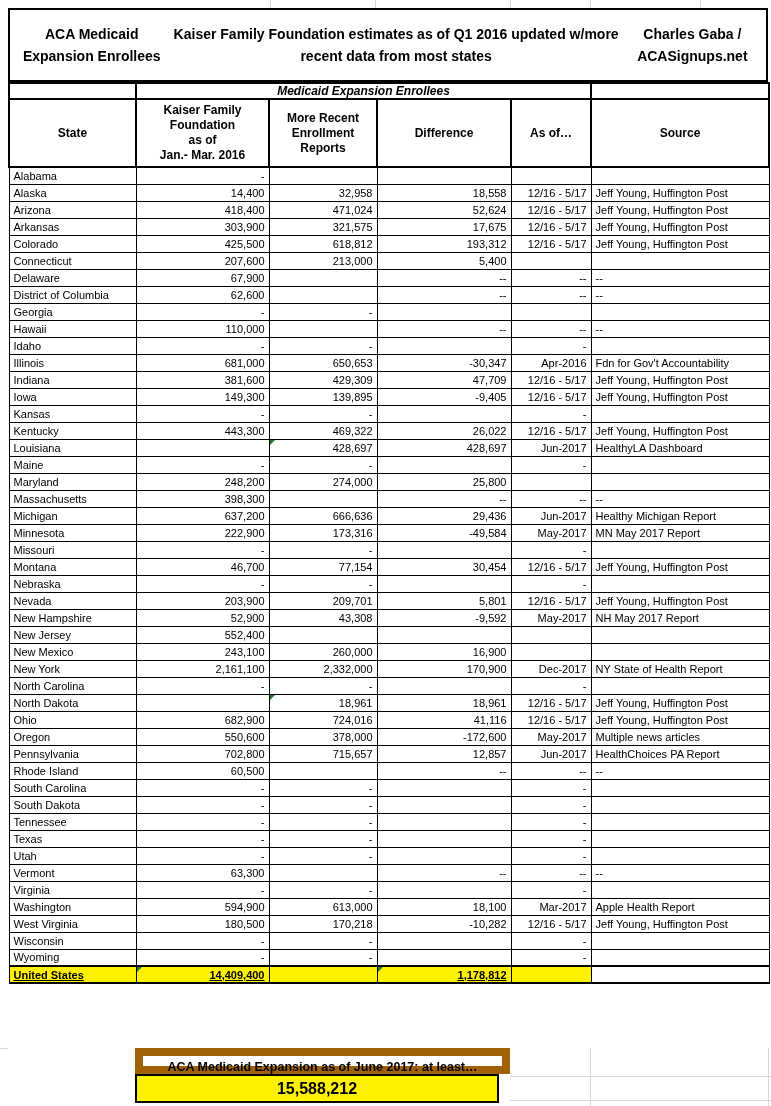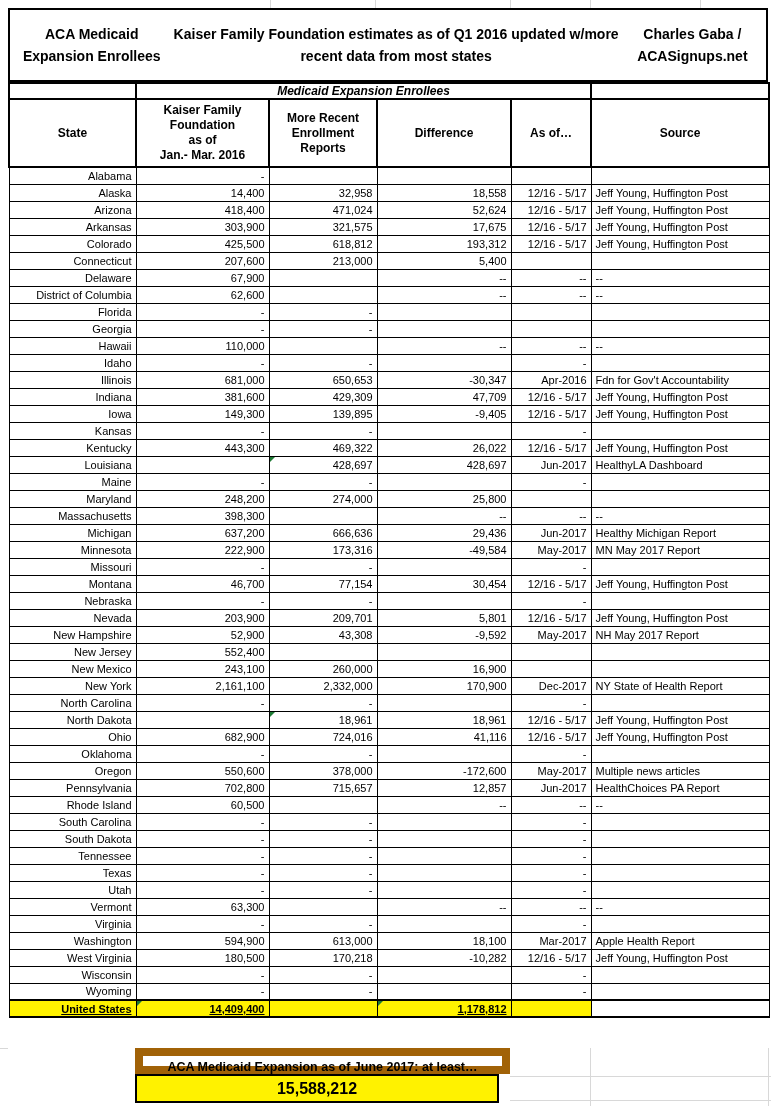--- a/index.html
+++ b/index.html
@@ -26,21 +26,21 @@
   table.main td, table.main th {
     border:1px solid #000; padding:0 4px; overflow:hidden; white-space:nowrap;
     font-size:11px; background:#fff;
   }
   tr.band-row th { height:14px; border:2px solid #000; font-size:12px; font-weight:bold; text-align:center; padding:0;font-style:italic; }
   tr.colhead-row th {
     height:68px; border:2px solid #000; font-size:12px; font-weight:bold;
     text-align:center; vertical-align:middle; white-space:pre-line; line-height:1.25; padding:0 2px;
   }
   tr.data-row td { height:17px; }
-  td.state { text-align:right; font-size:11px; }
+  td.state { text-align:left; font-size:11px; }
   td.num   { text-align:right; }
   td.asof  { text-align:right; font-size:10.5px; }
   td.src   { text-align:left; font-size:10.5px; }
   td.red   { background:var(--red); }
   tr.total-row td {
     height:17px; background:var(--yellow); font-weight:bold;
     border-top:2px solid #000; border-bottom:2px solid #000;text-decoration:underline;
   }
   tr.total-row td.src-white { background:#fff; }
   td.tri { position:relative; }
@@ -170,28 +170,20 @@
         </tr>
         <tr class="data-row">
           <td class="state">District of Columbia</td>
           <td class="num">62,600</td>
           <td class="num red"></td>
           <td class="num red">--</td>
           <td class="asof red">--</td>
           <td class="src red">--</td>
         </tr>
         <tr class="data-row">
-          <td class="state">Florida</td>
-          <td class="num red">-</td>
-          <td class="num red">-</td>
-          <td class="num red"></td>
-          <td class="asof red"></td>
-          <td class="src red"></td>
-        </tr>
-        <tr class="data-row">
           <td class="state">Georgia</td>
           <td class="num red">-</td>
           <td class="num red">-</td>
           <td class="num red"></td>
           <td class="asof red"></td>
           <td class="src red"></td>
         </tr>
         <tr class="data-row">
           <td class="state">Hawaii</td>
           <td class="num">110,000</td>
@@ -376,28 +368,20 @@
           <td class="asof">12/16 - 5/17</td>
           <td class="src">Jeff Young, Huffington Post</td>
         </tr>
         <tr class="data-row">
           <td class="state">Ohio</td>
           <td class="num">682,900</td>
           <td class="num">724,016</td>
           <td class="num">41,116</td>
           <td class="asof">12/16 - 5/17</td>
           <td class="src">Jeff Young, Huffington Post</td>
-        </tr>
-        <tr class="data-row">
-          <td class="state">Oklahoma</td>
-          <td class="num red">-</td>
-          <td class="num red">-</td>
-          <td class="num red"></td>
-          <td class="asof red">-</td>
-          <td class="src red"></td>
         </tr>
         <tr class="data-row">
           <td class="state">Oregon</td>
           <td class="num">550,600</td>
           <td class="num">378,000</td>
           <td class="num">-172,600</td>
           <td class="asof">May-2017</td>
           <td class="src">Multiple news articles</td>
         </tr>
         <tr class="data-row">

